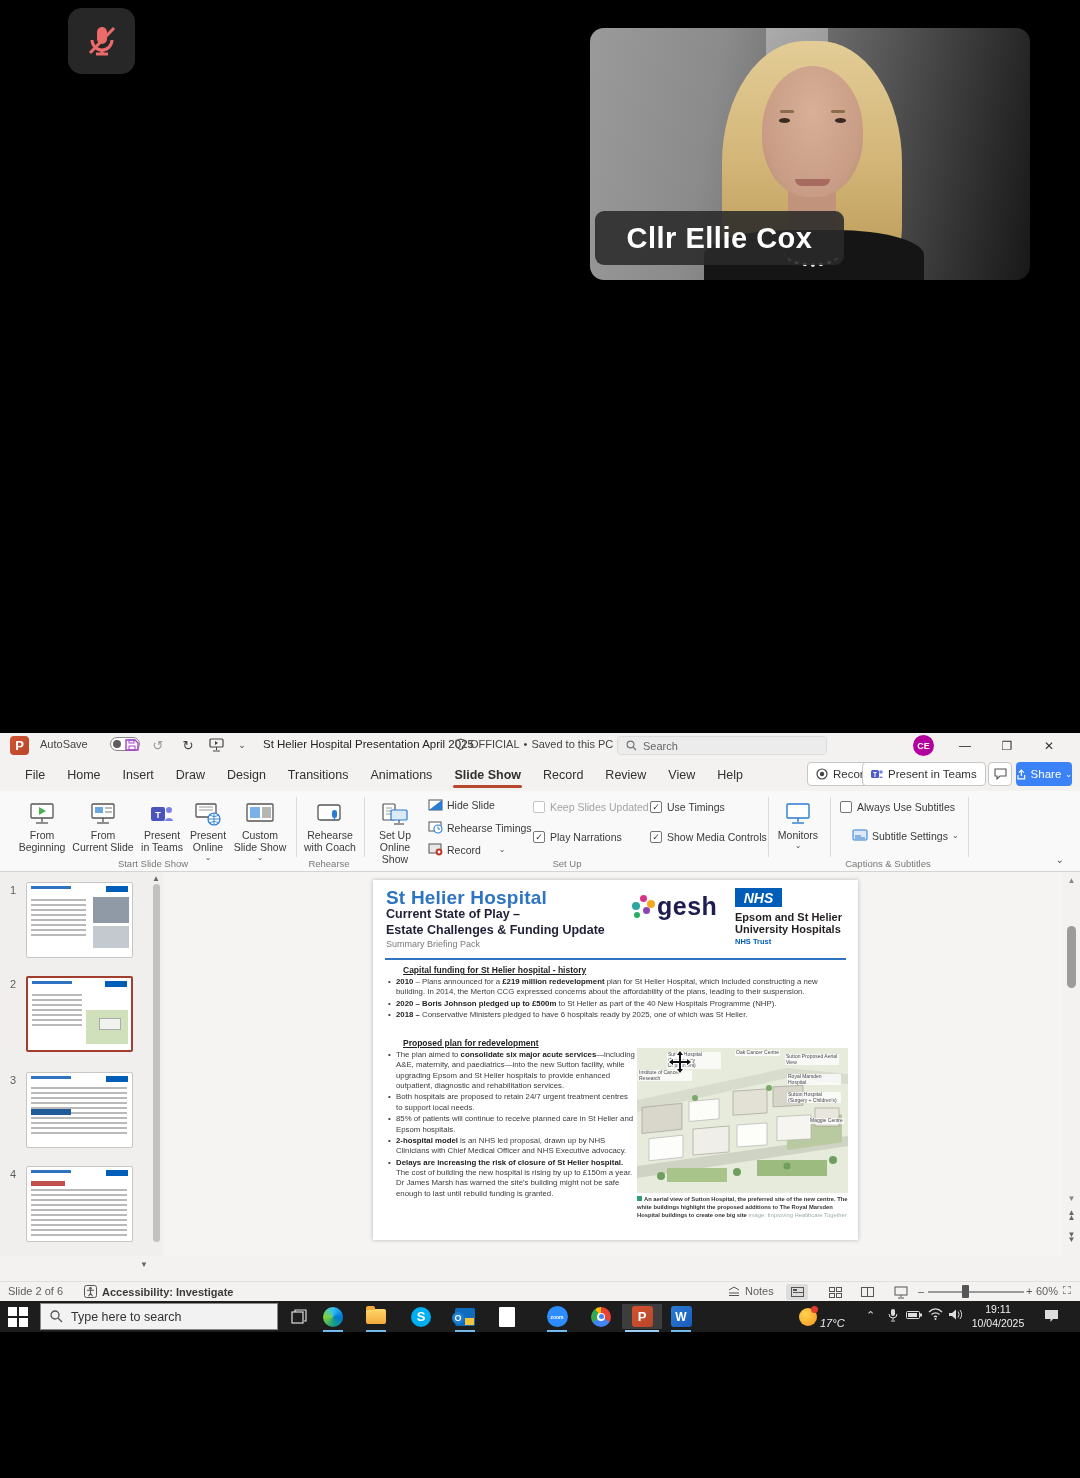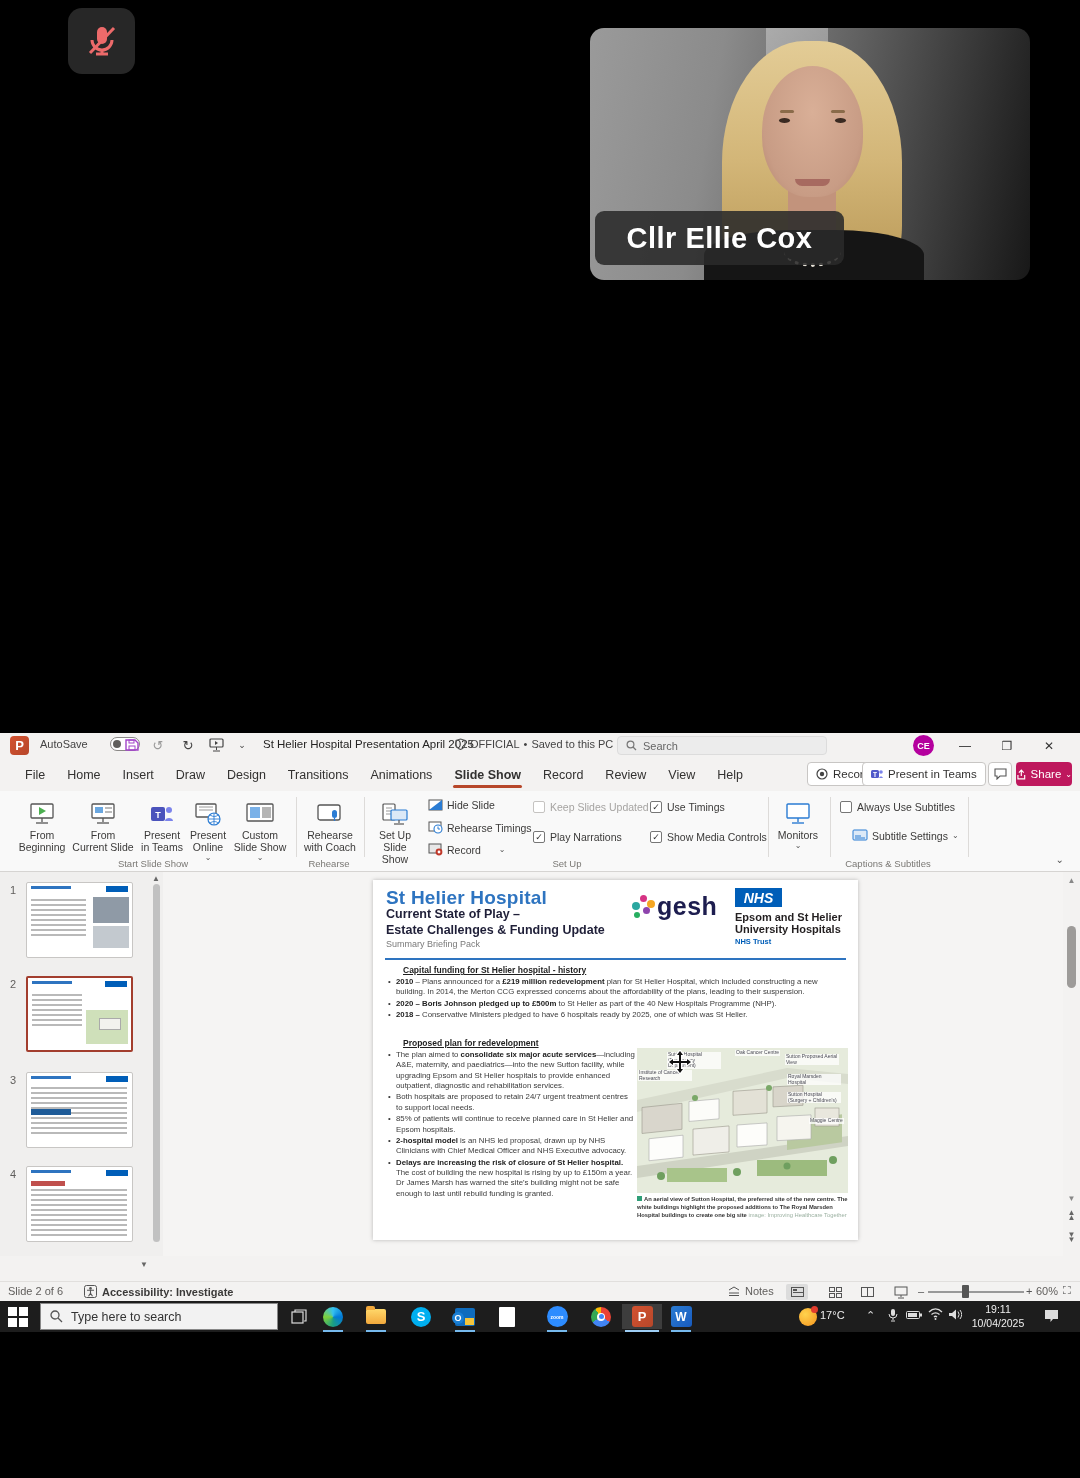--- a/index.html
+++ b/index.html
@@ -37,21 +37,21 @@
   #avatar { position:absolute; left:913px; top:2px; width:21px; height:21px; border-radius:50%; background:#b4009e; color:#fff; font-size:9px; font-weight:bold; display:flex; align-items:center; justify-content:center; }
   .wbtn { position:absolute; top:0; width:34px; height:25px; display:flex; align-items:center; justify-content:center; font-size:12px; color:#333; }
 
   
   #mbar { position:absolute; left:0; top:25px; width:100%; height:33px; background:#f3f2f1; }
   #menu-tabs { position:absolute; left:14px; top:0; height:33px; display:flex; gap:0; align-items:center; }
   .tab { padding:0 11px; font-size:12.5px; color:#323130; height:33px; display:flex; align-items:center; position:relative; }
   .tab.active { font-weight:bold; }
   .tab.active::after { content:""; position:absolute; left:10px; right:10px; bottom:3px; height:3px; border-radius:2px; background:#b7472a; }
   .mb-pill { position:absolute; top:4px; height:24px; border:1px solid #c8c6c4; border-radius:4px; background:#fff; display:flex; align-items:center; gap:5px; padding:0 8px; font-size:11.5px; color:#323130; }
-  #share-btn { position:absolute; left:1016px; top:4px; height:24px; width:56px; background:#be185d; color:#fff; border-radius:4px; display:flex; align-items:center; justify-content:center; gap:4px; font-size:11.5px; }
+  #share-btn { position:absolute; left:1016px; top:4px; height:24px; width:56px; background:#3b82f6; color:#fff; border-radius:4px; display:flex; align-items:center; justify-content:center; gap:4px; font-size:11.5px; }
   #comment-btn { position:absolute; left:988px; top:4px; width:24px; height:24px; border:1px solid #c8c6c4; border-radius:4px; background:#fff; display:flex; align-items:center; justify-content:center; color:#555; }
 
   
   #ribbon { position:absolute; left:0; top:58px; width:100%; height:81px; background:#f9f9f9; border-bottom:1px solid #d6d4d2; }
   .rgroup-label { position:absolute; bottom:2px; font-size:9.5px; color:#7a7874; width:120px; text-align:center; }
   .rsep { position:absolute; top:6px; bottom:14px; width:1px; background:#dddbd9; }
   .rbtn { position:absolute; top:5px; display:flex; flex-direction:column; align-items:center; font-size:10.5px; color:#3b3a39; text-align:center; line-height:1.15; }
   .rbtn .ric { height:30px; display:flex; align-items:flex-end; justify-content:center; margin-bottom:3px; }
   .rsmall { position:absolute; display:flex; align-items:center; gap:4px; font-size:10.5px; color:#3b3a39; }
   .chk { position:absolute; display:flex; align-items:center; gap:5px; font-size:10.5px; color:#3b3a39; }
@@ -344,21 +344,21 @@
             <svg width="28" height="24" viewBox="0 0 28 24">
               <rect x="2" y="2" width="12" height="16" rx="1" fill="#fff" stroke="#555" stroke-width="1.2"></rect>
               <line x1="5" y1="6" x2="11" y2="6" stroke="#999"></line>
               <line x1="5" y1="9" x2="11" y2="9" stroke="#999"></line>
               <line x1="5" y1="12" x2="11" y2="12" stroke="#999"></line>
               <rect x="10" y="8" width="16" height="10" rx="1" fill="#dce9f7" stroke="#2b7cd3" stroke-width="1.2"></rect>
               <line x1="18" y1="18" x2="18" y2="21" stroke="#555" stroke-width="1.2"></line>
               <line x1="13" y1="22" x2="23" y2="22" stroke="#555" stroke-width="1.2"></line>
             </svg>
           </span>
-        <span>Set Up Slide Show</span>
+        <span>Set Up Online Show</span>
       </div>
       <div class="rsmall" style="left:428px; top:8px;">
         <svg width="15" height="12" viewBox="0 0 15 12">
             <rect x="1" y="1" width="13" height="10" fill="#fff" stroke="#555"></rect>
             <path d="M1 11 L14 1 v10 z" fill="#2b7cd3"></path>
           </svg>
         <span>Hide Slide</span>
       </div>
       <div class="rsmall" style="left:428px; top:30px;">
         <svg width="15" height="13" viewBox="0 0 15 13">
@@ -718,21 +718,21 @@
     </span>
     <span class="tk" style="left:668px;">
       <span style="width:21px;height:21px;border-radius:3px;background:linear-gradient(135deg,#2b7cd3,#185abd);color:#fff;font-weight:bold;font-size:12px;display:flex;align-items:center;justify-content:center;">W</span>
         <span class="runline"></span>
     </span>
     <span class="tk" style="left:795px;">
       <span style="width:18px;height:18px;border-radius:50%;background:radial-gradient(circle at 35% 35%,#ffd34d,#f5941e);position:relative;">
           <span style="position:absolute;right:-1px;top:-2px;width:7px;height:7px;border-radius:50%;background:#e23c2e;"></span>
         </span>
     </span>
-    <span class="tray-t" style="left:820px; top:8px;">17°C</span>
+    <span class="tray-t" style="left:820px; top:16px;font-style:italic;">17°C</span>
     <span class="tray-ic" style="left:866px; top:8px;">⌃</span>
     <span class="tray-ic" style="left:888px; top:7px;">
       <svg width="10" height="14" viewBox="0 0 10 14">
           <rect x="3" y="1" width="4" height="7" rx="2" fill="#ddd"></rect>
           <path d="M1 6 a4 4 0 0 0 8 0" fill="none" stroke="#ddd"></path>
           <line x1="5" y1="10" x2="5" y2="12" stroke="#ddd"></line>
           <line x1="3" y1="13" x2="7" y2="13" stroke="#ddd"></line>
         </svg>
     </span>
     <span class="tray-ic" style="left:906px; top:9px;">

